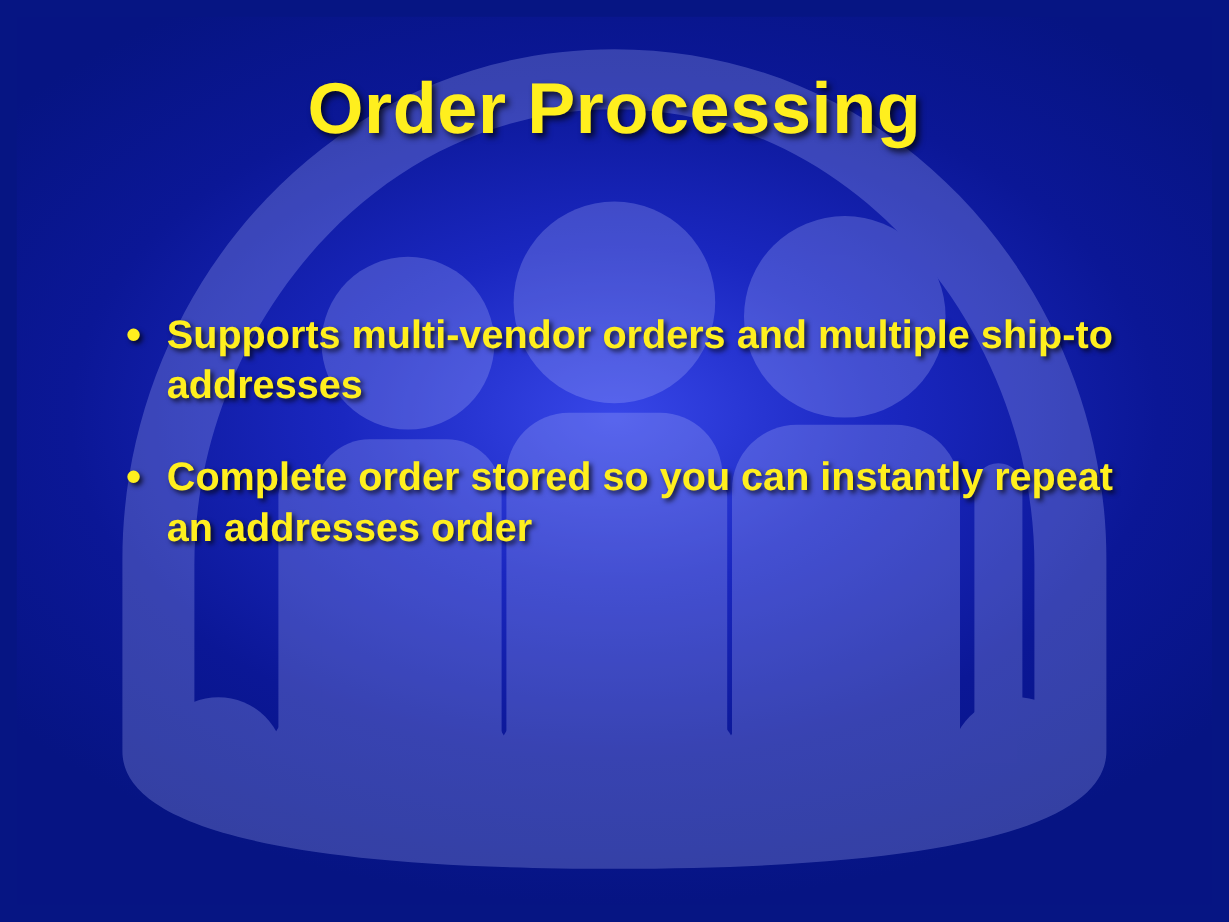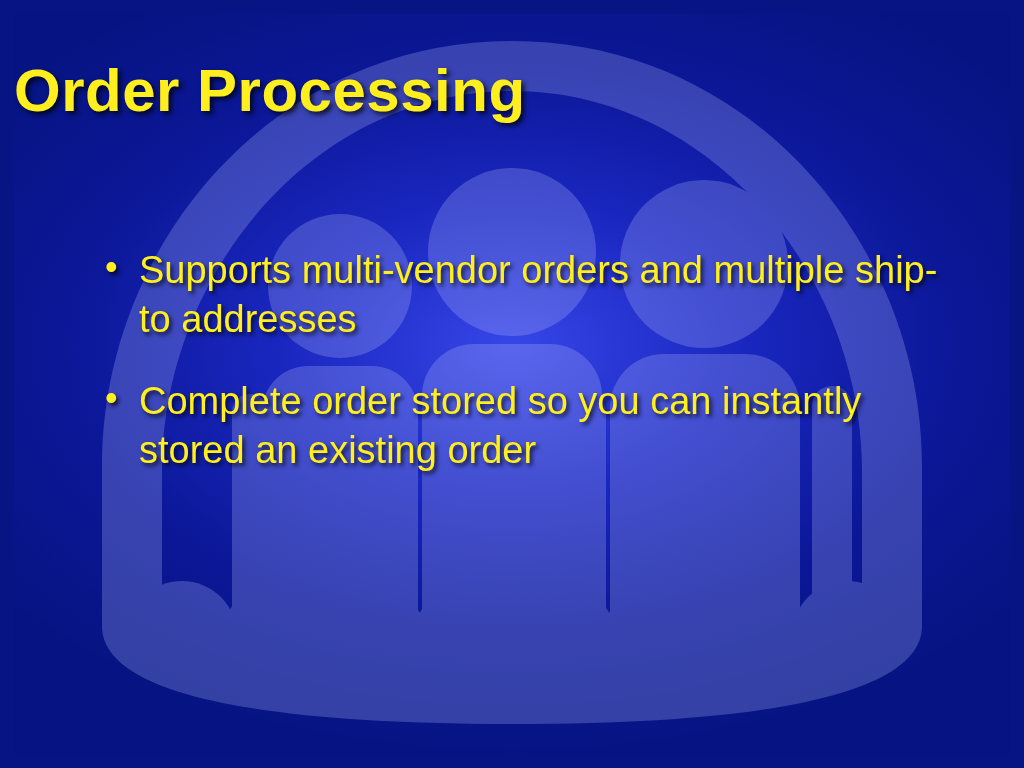--- a/index.html
+++ b/index.html
@@ -22,35 +22,36 @@
     transform: translate(-50%, -50%);
     width: 880px;
     height: 880px;
     pointer-events: none;
   }
   .title {
     position: absolute;
     top: 42px;
     left: 0;
     right: 0;
+    text-align: center;
     font-size: 60px;
     font-weight: 900;
     letter-spacing: 0.5px;
     color: #ffef1e;
     text-shadow: 3px 3px 5px rgba(0,0,0,0.75);
   }
   .bullets {
     position: absolute;
-    top: 232px;
+    top: 244px;
     left: 85px;
     right: 60px;
     list-style: none;
     color: #ffef1e;
-    font-size: 38px;
-    font-weight: 400;
+    font-size: 33px;
+    font-weight: 700;
     line-height: 1.28;
   }
   .bullets li {
     position: relative;
     padding-left: 40px;
     margin-bottom: 34px;
     text-shadow: 2.5px 2.5px 4px rgba(0,0,0,0.72);
   }
   .bullets li::before {
     content: "•";
@@ -129,16 +130,16 @@
           <circle cx="740" cy="730" r="62"></circle>
         </g>
       </g>
     </g>
   </svg>
 
   <h1 class="title">Order Processing</h1>
 
   <ul class="bullets">
     <li>Supports multi-vendor orders and multiple ship-to addresses</li>
-    <li>Complete order stored so you can instantly stored an existing order</li>
+    <li>Complete order stored so you can instantly repeat an addresses order</li>
   </ul>
 
 </div>
 
 </body></html>

